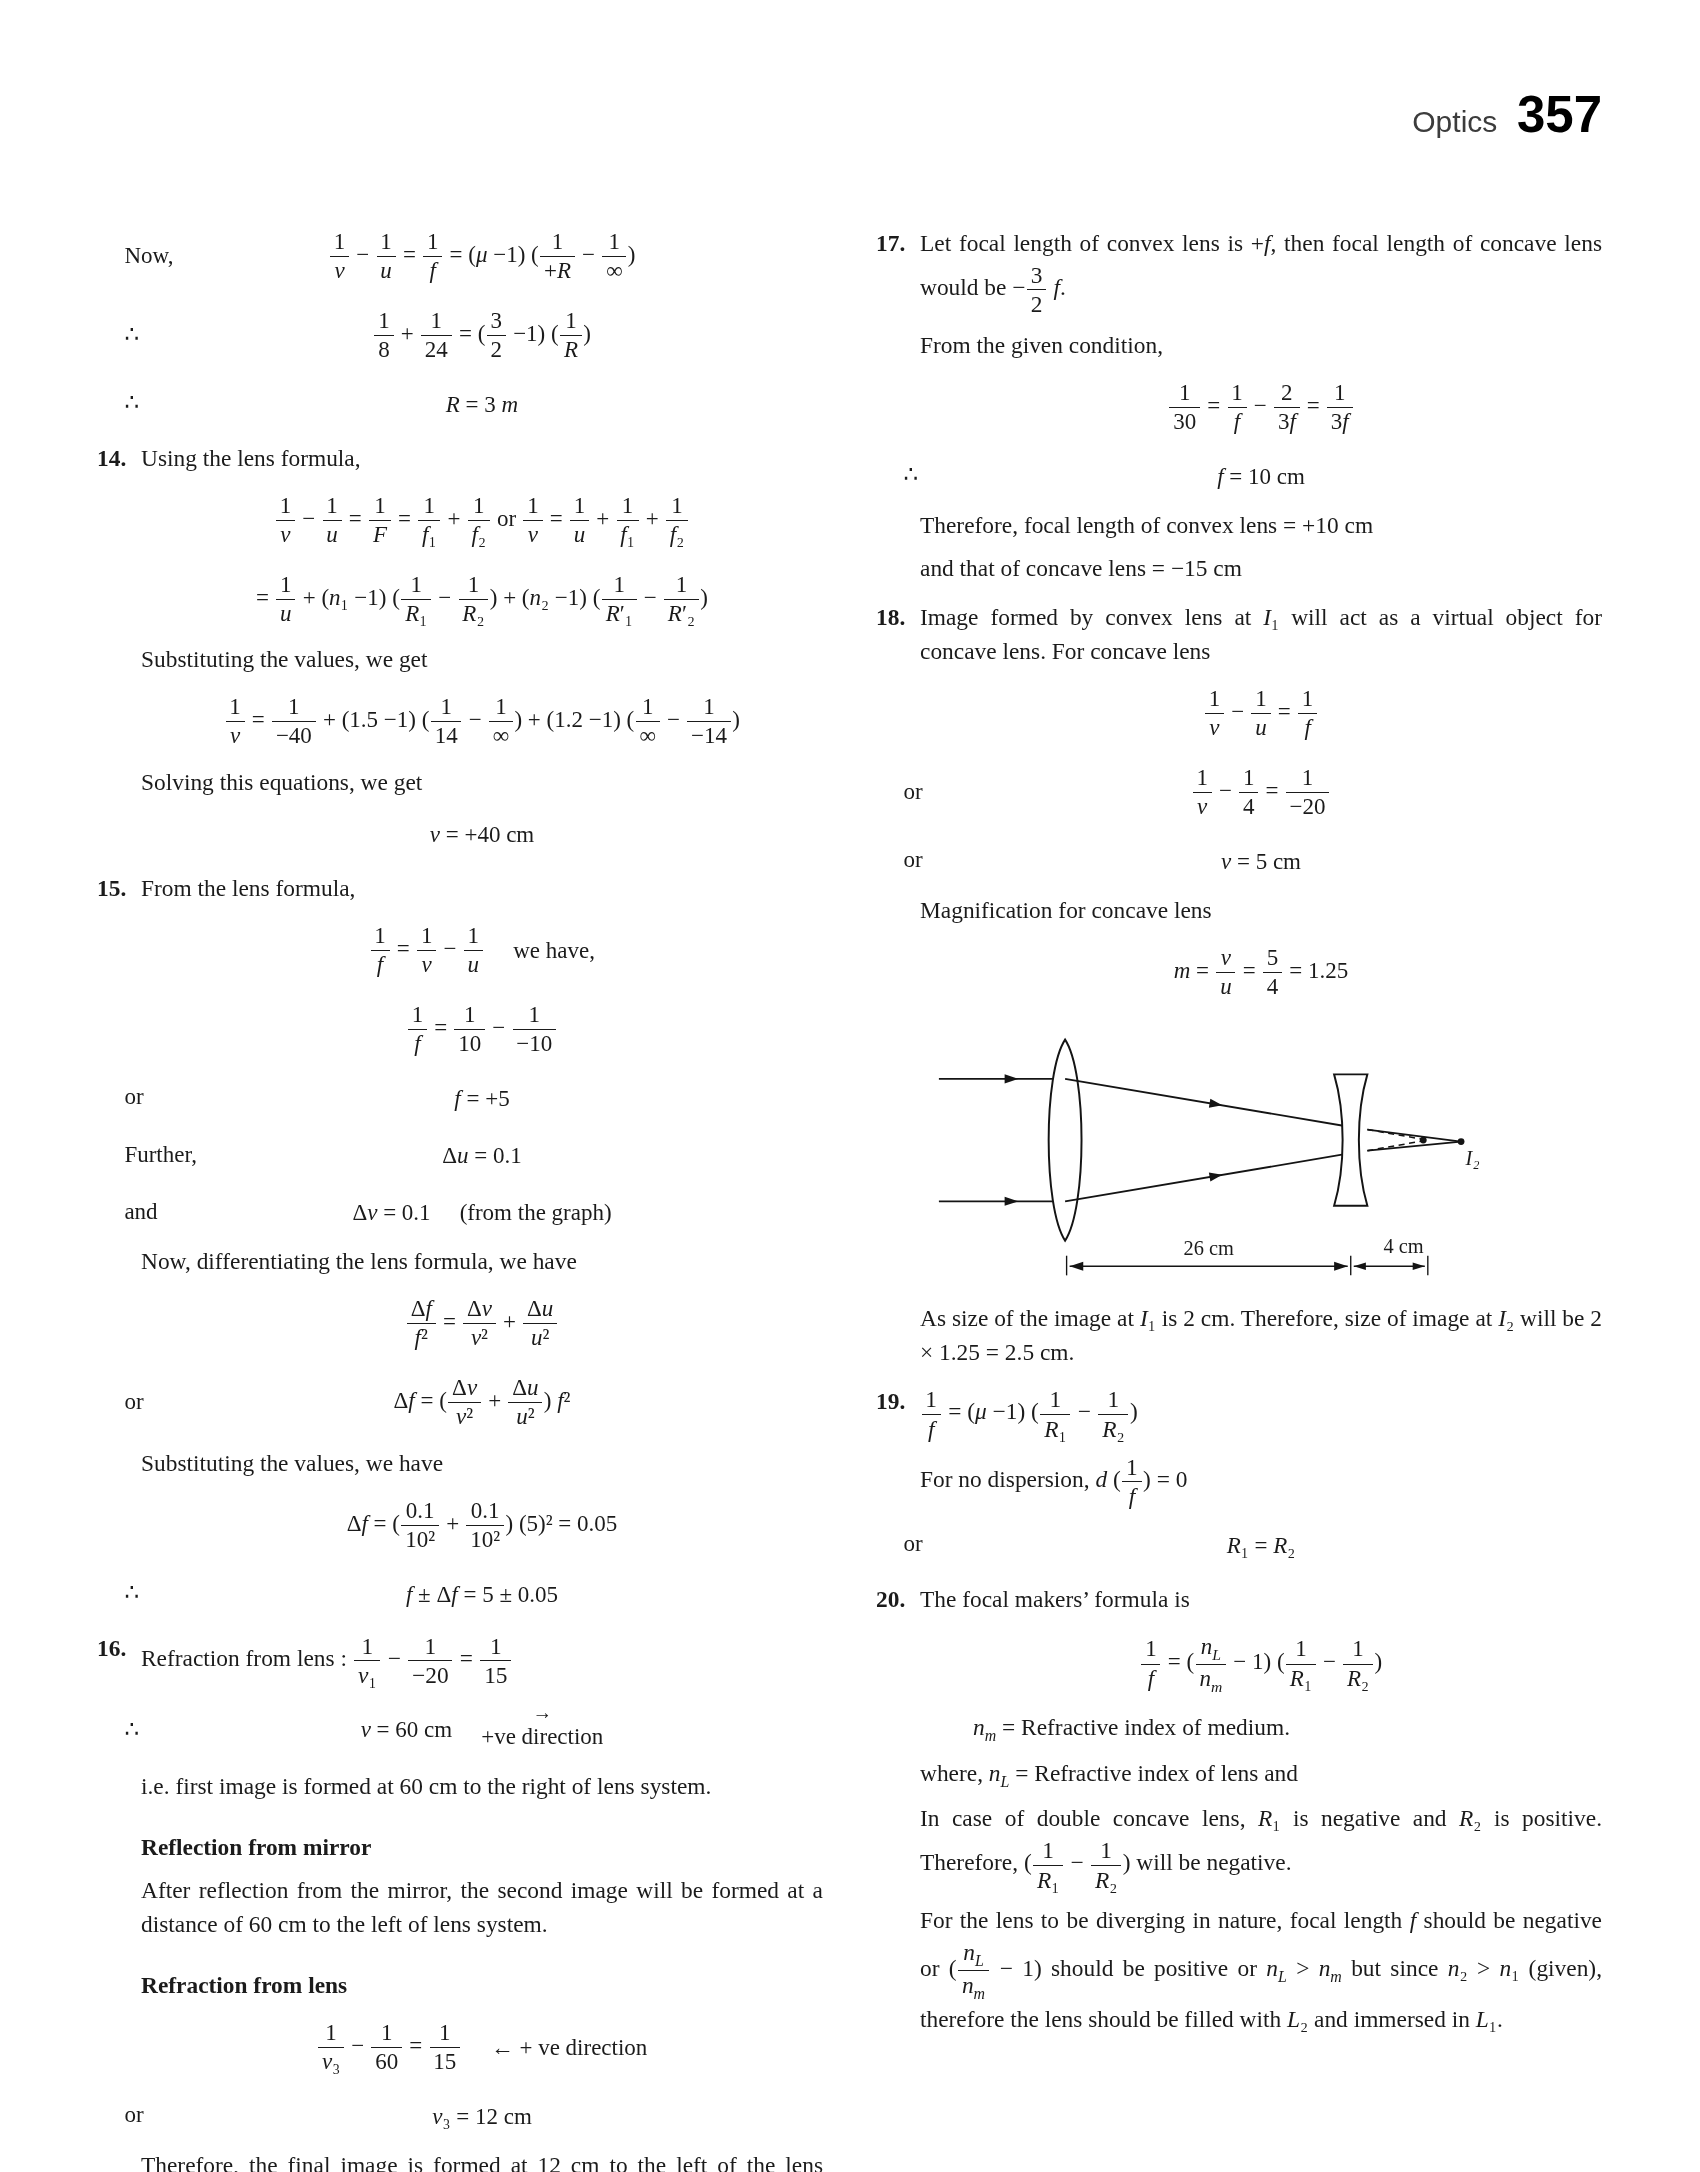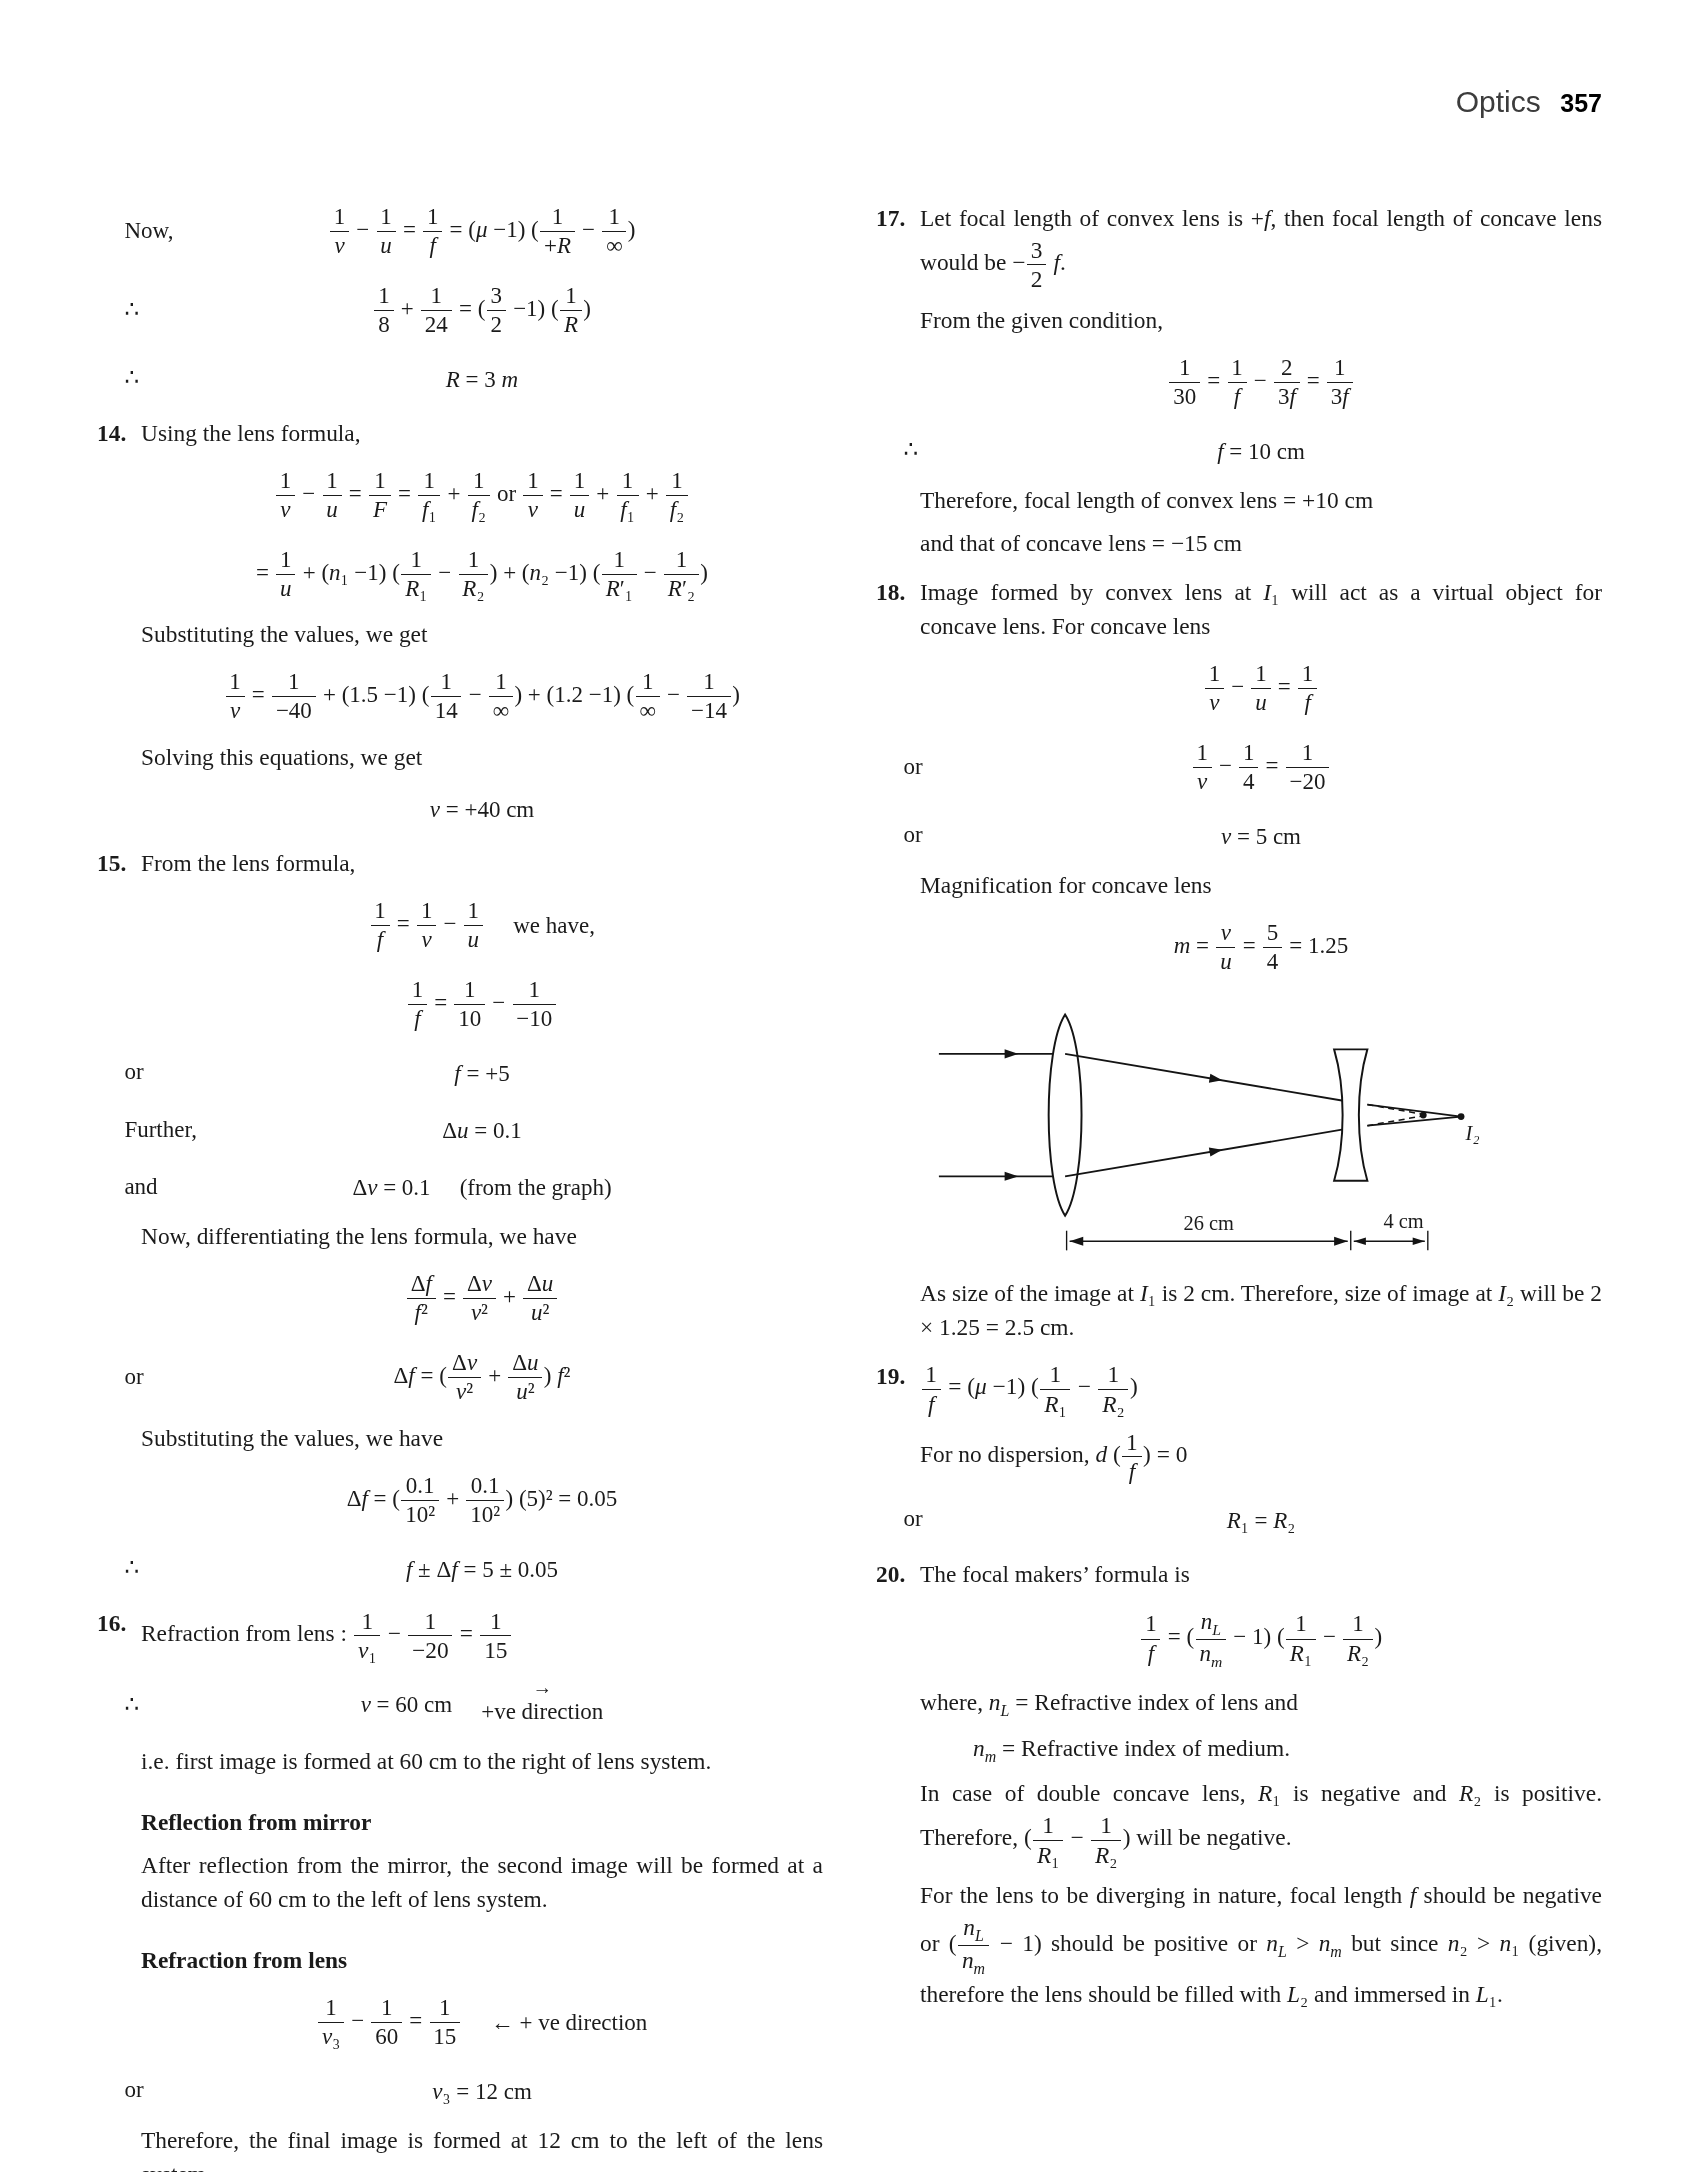--- a/index.html
+++ b/index.html
@@ -1,21 +1,21 @@
 <!DOCTYPE html>
 <html style="font-size:12px"><head>
 <meta charset="utf-8">
 <style>
   *{margin:0;padding:0;box-sizing:border-box}
   html,body{width:1700px;height:2172px;overflow:hidden}
   body{background:#ffffff;color:#1b1b1b;font-family:"Liberation Serif",serif;font-size:23.4px}
   .page{padding:85px 98px 30px 97px}
   .header{display:flex;justify-content:flex-end;align-items:baseline;gap:19.6px;margin-bottom:68px}
   .chapter{font-family:"Liberation Sans",sans-serif;font-size:30px;color:#3c3c3c}
-  .pagenum{font-family:"Liberation Sans",sans-serif;font-size:25px;font-weight:bold;color:#000}
+  .pagenum{font-family:"Liberation Sans",sans-serif;font-size:51px;font-weight:bold;color:#000}
   .cols{display:flex;gap:53px;align-items:flex-start}
   .col{width:726px}
   .blk{margin:9.8px 0 9.8px 44px;line-height:1.45}
   .item{display:flex;margin-left:0;margin-top:15px}
   .inum{font-weight:bold;flex:0 0 44px}
   .itext{flex:1;text-align:justify}
   .para{text-align:justify}
   .indent{margin-left:97px}
   .head{font-weight:bold;margin-top:27px;margin-bottom:6px}
   .math{position:relative;text-align:center;padding:6px 0;font-size:23px}
@@ -164,20 +164,20 @@
           <span class="inum">19.</span>
           <span class="itext"><span class="frac"><span class="fn">1</span><span class="fd"><i>f</i></span></span> = (<i>μ</i> −1) (<span class="frac"><span class="fn">1</span><span class="fd"><i>R</i>₁</span></span> − <span class="frac"><span class="fn">1</span><span class="fd"><i>R</i>₂</span></span>)</span>
         </div>
         <div class="blk para">For no dispersion, <i>d</i> (<span class="frac"><span class="fn">1</span><span class="fd"><i>f</i></span></span>) = 0</div>
         <div class="blk math"><span class="mlabel">or</span><span class="mexp"><i>R</i>₁ = <i>R</i>₂</span></div>
         <div class="blk item">
           <span class="inum">20.</span>
           <span class="itext">The focal makers’ formula is</span>
         </div>
         <div class="blk math"><span class="mexp"><span class="frac"><span class="fn">1</span><span class="fd"><i>f</i></span></span> = (<span class="frac"><span class="fn"><i>n</i><sub><i>L</i></sub></span><span class="fd"><i>n</i><sub><i>m</i></sub></span></span> − 1) (<span class="frac"><span class="fn">1</span><span class="fd"><i>R</i>₁</span></span> − <span class="frac"><span class="fn">1</span><span class="fd"><i>R</i>₂</span></span>)</span></div>
+        <div class="blk para indent"><i>n</i><sub><i>m</i></sub> = Refractive index of medium.</div>
         <div class="blk para">where, <i>n</i><sub><i>L</i></sub> = Refractive index of lens and</div>
-        <div class="blk para indent"><i>n</i><sub><i>m</i></sub> = Refractive index of medium.</div>
         <div class="blk para">In case of double concave lens, <i>R</i>₁ is negative and <i>R</i>₂ is positive. Therefore, (<span class="frac"><span class="fn">1</span><span class="fd"><i>R</i>₁</span></span> − <span class="frac"><span class="fn">1</span><span class="fd"><i>R</i>₂</span></span>) will be negative.</div>
         <div class="blk para">For the lens to be diverging in nature, focal length <i>f</i> should be negative or (<span class="frac"><span class="fn"><i>n</i><sub><i>L</i></sub></span><span class="fd"><i>n</i><sub><i>m</i></sub></span></span> − 1) should be positive or <i>n</i><sub><i>L</i></sub> &gt; <i>n</i><sub><i>m</i></sub> but since <i>n</i>₂ &gt; <i>n</i>₁ (given), therefore the lens should be filled with <i>L</i>₂ and immersed in <i>L</i>₁.</div>
       </div>
   </div>
 </div>
 
 
 </body></html>

